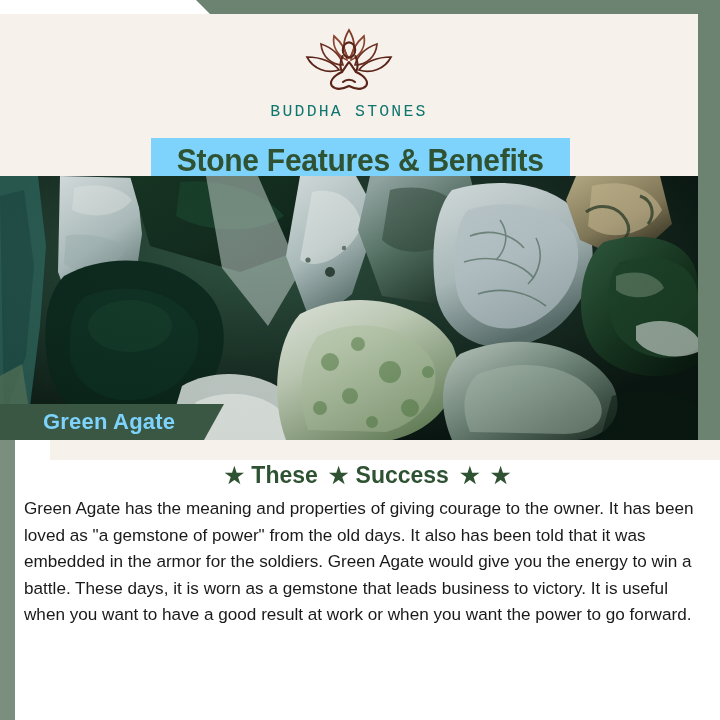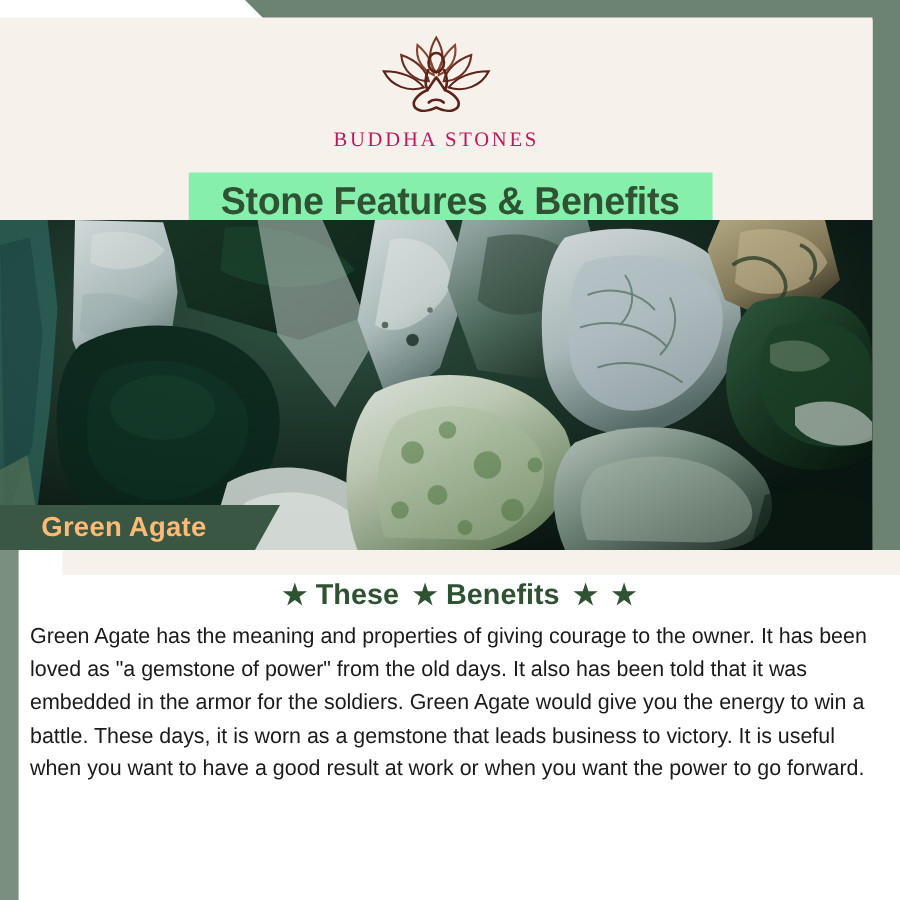--- a/index.html
+++ b/index.html
@@ -42,29 +42,29 @@
     position:absolute; left:0; top:14px; right:22px; height:162px;
     background:#f7f1ec;
   }
   .logo-wrap{
     position:absolute; left:0; right:0; top:10px;
     display:flex; flex-direction:column; align-items:center;
   }
   .logo-mark{ width:128px; height:72px; }
   .logo-text{
     margin-top:6px;
-    font-family:Liberation Serif, serif;
+    font-family:Liberation Mono, monospace;
     font-size:16.5px;
     letter-spacing:2.2px;
-    color:#be185d;
+    color:#0f766e;
     font-weight:400;
   }
   .title-band{
     position:absolute; left:151px; width:419px; top:124px; height:46px;
-    background:#86efac;
+    background:#7dd3fc;
     display:flex; align-items:center; justify-content:center;text-align:center;
   }
   .title-band h1{
     font-size:31px;
     font-weight:bold;
     color:#2f5233;
     letter-spacing:-0.3px;
     white-space:nowrap;
     transform:scaleX(0.97);
   }
@@ -78,22 +78,22 @@
   .photo svg{ display:block; width:100%; height:100%; }
 
   
   .stone-banner{
     position:absolute; left:0; top:404px; width:224px; height:36px;
     background:#3a5743;
     clip-path: polygon(0 0, 224px 0, 204px 36px, 0 36px);
     display:flex; align-items:center;
   }
   .stone-banner span{
-    margin-left:33px;
-    color:#fdba74;
+    margin-left:43px;
+    color:#7dd3fc;
     font-size:22px;
     font-weight:bold;
     letter-spacing:0.2px;
   }
 
   
   .lower{
     position:absolute; left:15px; top:440px; right:0; bottom:0;
     background:#ffffff;
   }
@@ -298,21 +298,21 @@
   <div class="lower">
     <div class="cream-strip"></div>
 
     <div class="benefits">
       <div class="benefit">
         <span class="star">★</span>
         <span>These</span>
       </div>
       <div class="benefit">
         <span class="star">★</span>
-        <span>Benefits</span>
+        <span>Success</span>
       </div>
       <div class="benefit">
         <span class="star">★</span>
       </div>
       <div class="benefit">
         <span class="star">★</span>
       </div>
     </div>
 
     <p class="body-text">Green Agate has the meaning and properties of giving courage to the owner. It has been loved as "a gemstone of power" from the old days. It also has been told that it was embedded in the armor for the soldiers. Green Agate would give you the energy to win a battle. These days, it is worn as a gemstone that leads business to victory. It is useful when you want to have a good result at work or when you want the power to go forward.</p>

